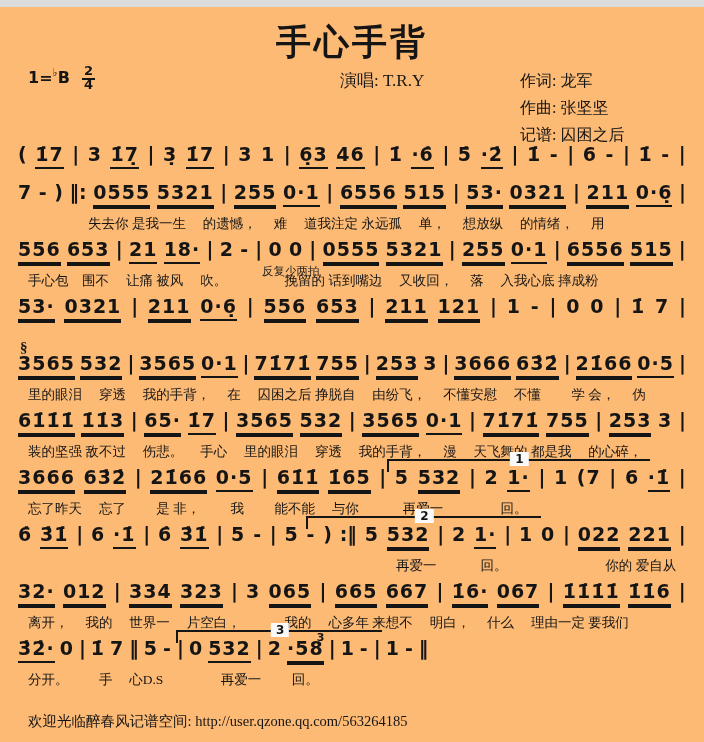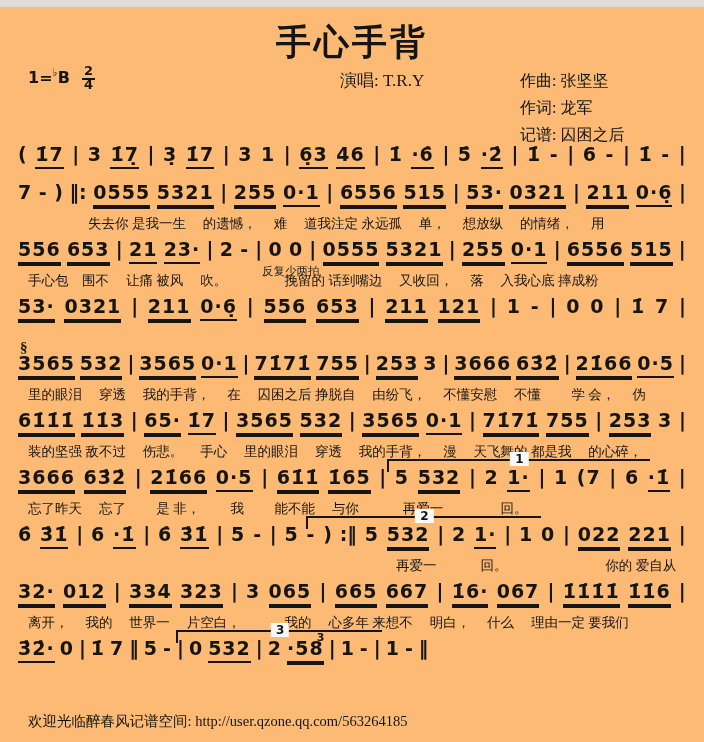--- a/index.html
+++ b/index.html
@@ -54,26 +54,26 @@
 
   <div class="keysig">
     <span>1=</span><span class="flat">♭</span><span>B</span><span class="frac"><span class="num">2</span><br>
       <span>4</span></span>
   </div>
 
   <div class="performer">演唱: T.R.Y</div>
 
   <div class="credits">
     <div>
+      <span>作词:</span>
+      <span>龙军</span>
+    </div>
+    <div>
       <span>作曲:</span>
       <span>张坚坚</span>
-    </div>
-    <div>
-      <span>作词:</span>
-      <span>龙军</span>
     </div>
     <div>
       <span>记谱:</span>
       <span>囚困之后</span>
     </div>
   </div>
 
   <div class="score" id="score">
       <div class="system line1 sys-short">
         <div class="notes-row">
@@ -134,21 +134,21 @@
         </div>
         <div class="lyrics-row">失去你 是我一生　 的遗憾，　 难　 道我注定 永远孤　 单，　 想放纵　 的情绪，　 用</div>
       </div>
       <div class="system line3 sys-tall">
         <span class="annot">反复少两拍</span>
         <div class="notes-row">
           <span class="note u2">556</span>
           <span class="note u2">653</span>
           <span class="note bar">|</span>
           <span class="note u1">21</span>
-          <span class="note u1">23·</span>
+          <span class="note u1">18·</span>
           <span class="note bar">|</span>
           <span class="note">2</span>
           <span class="note">-</span>
           <span class="note bar">|</span>
           <span class="note">0</span>
           <span class="note">0</span>
           <span class="note bar">|</span>
           <span class="note u2">0555</span>
           <span class="note u2">5321</span>
           <span class="note bar">|</span>
@@ -342,17 +342,18 @@
           <span class="note">2</span>
           <span class="note u2">·58</span>
           <span class="note bar">|</span>
           <span class="note">1</span>
           <span class="note">-</span>
           <span class="note bar">|</span>
           <span class="note">1</span>
           <span class="note">-</span>
           <span class="note bar">‖</span>
         </div>
+        <div class="lyrics-row">分开。　　 手　 心D.S　　　　 再爱一　　 回。</div>
       </div>
     </div>
 
   <div class="footer">欢迎光临醉春风记谱空间: http://user.qzone.qq.com/563264185</div>
 </div>
 
 </body></html>

